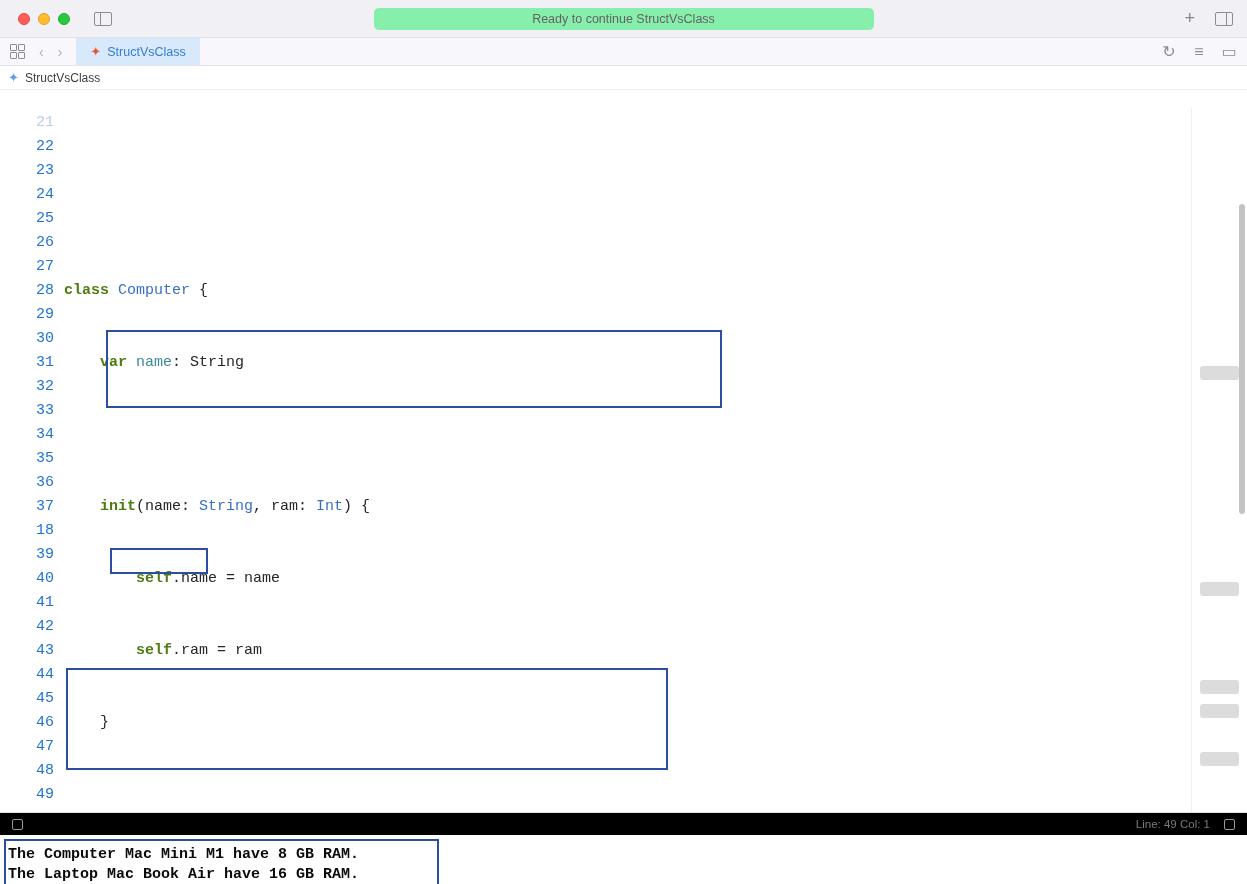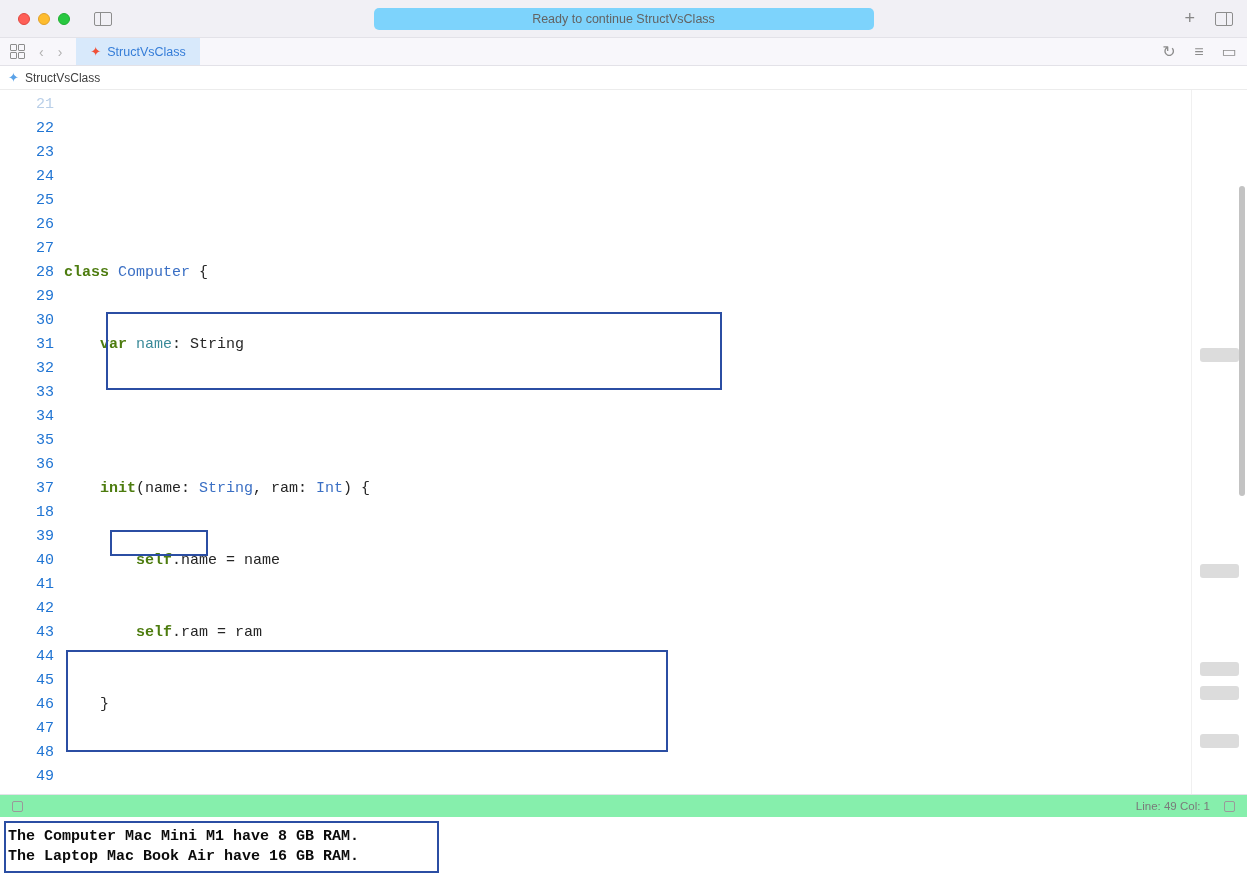--- a/index.html
+++ b/index.html
@@ -46,21 +46,21 @@
   left: 5px;
   top: 0;
   bottom: 0;
   width: 1px;
   background: #8d8d8d;
 }
 .status-pill {
   position: absolute;
   left: 50%;
   transform: translateX(-50%);
-  background: #7dd3fc;
+  background: #86efac;
   border-radius: 5px;
   padding: 4px 0;
   font-size: 12.5px;
   color: #636363;
   width: 500px;
   text-align: center;
 }
 .titlebar-right {
   position: absolute;
   right: 14px;
@@ -114,20 +114,21 @@
   align-items: center;
   padding-left: 8px;
   gap: 6px;
   font-size: 12px;
   color: #404040;
 }
 .editor-wrap {
   display: flex;
   height: 704px;
   background: #ffffff;
+  margin-top: 18px;
 }
 .editor-area {
   flex: 1;
   position: relative;
   overflow: hidden;
 }
 .gutter {
   width: 64px;
   text-align: right;
   padding-right: 10px;
@@ -179,21 +180,21 @@
   position: absolute;
   right: 2px;
   top: 96px;
   width: 6px;
   height: 310px;
   background: #c3c3c3;
   border-radius: 3px;
 }
 .statusbar {
   height: 23px;
-  background: #86efac;
+  background: #000000;
   border-top: 1px solid #e3e2e8;
   display: flex;
   align-items: center;
   justify-content: space-between;
   padding: 0 12px;
   font-size: 11.5px;
   color: #7a7a7a;
 }
 .sb-left { display: flex; align-items: center; gap: 6px; }
 .sb-square { width: 11px; height: 11px; border: 1px solid #9a9a9a; border-radius: 2px; }

